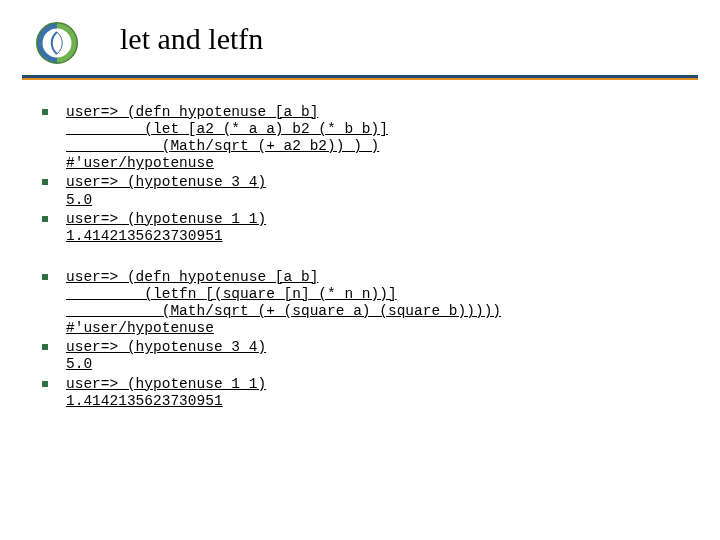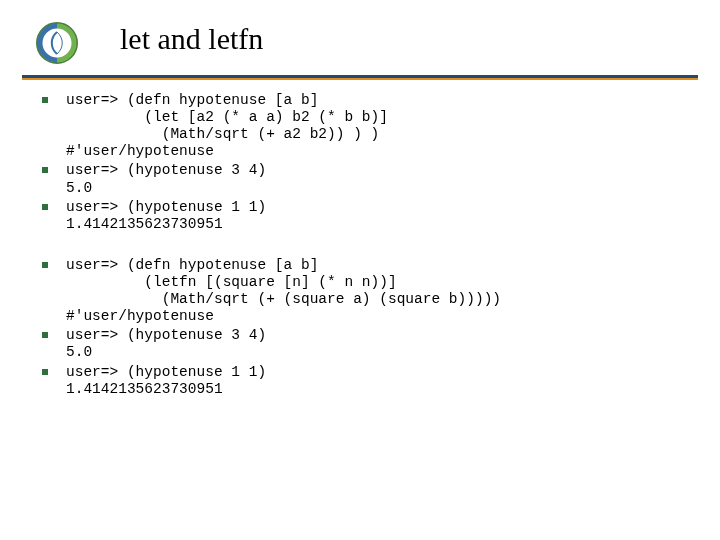--- a/index.html
+++ b/index.html
@@ -49,23 +49,24 @@
   .rule-orange {
     position: absolute;
     left: 22px;
     right: 22px;
     top: 78px;
     height: 2px;
     background: #e08a1f;
   }
   .body {
     position: absolute;
-    top: 92px;
+    top: 104px;
     left: 42px;
     right: 30px;
+    text-decoration: underline;
   }
   .item {
     position: relative;
     padding-left: 24px;
     margin-bottom: 2px;
   }
   .bullet {
     position: absolute;
     left: 0;
     top: 5px;

